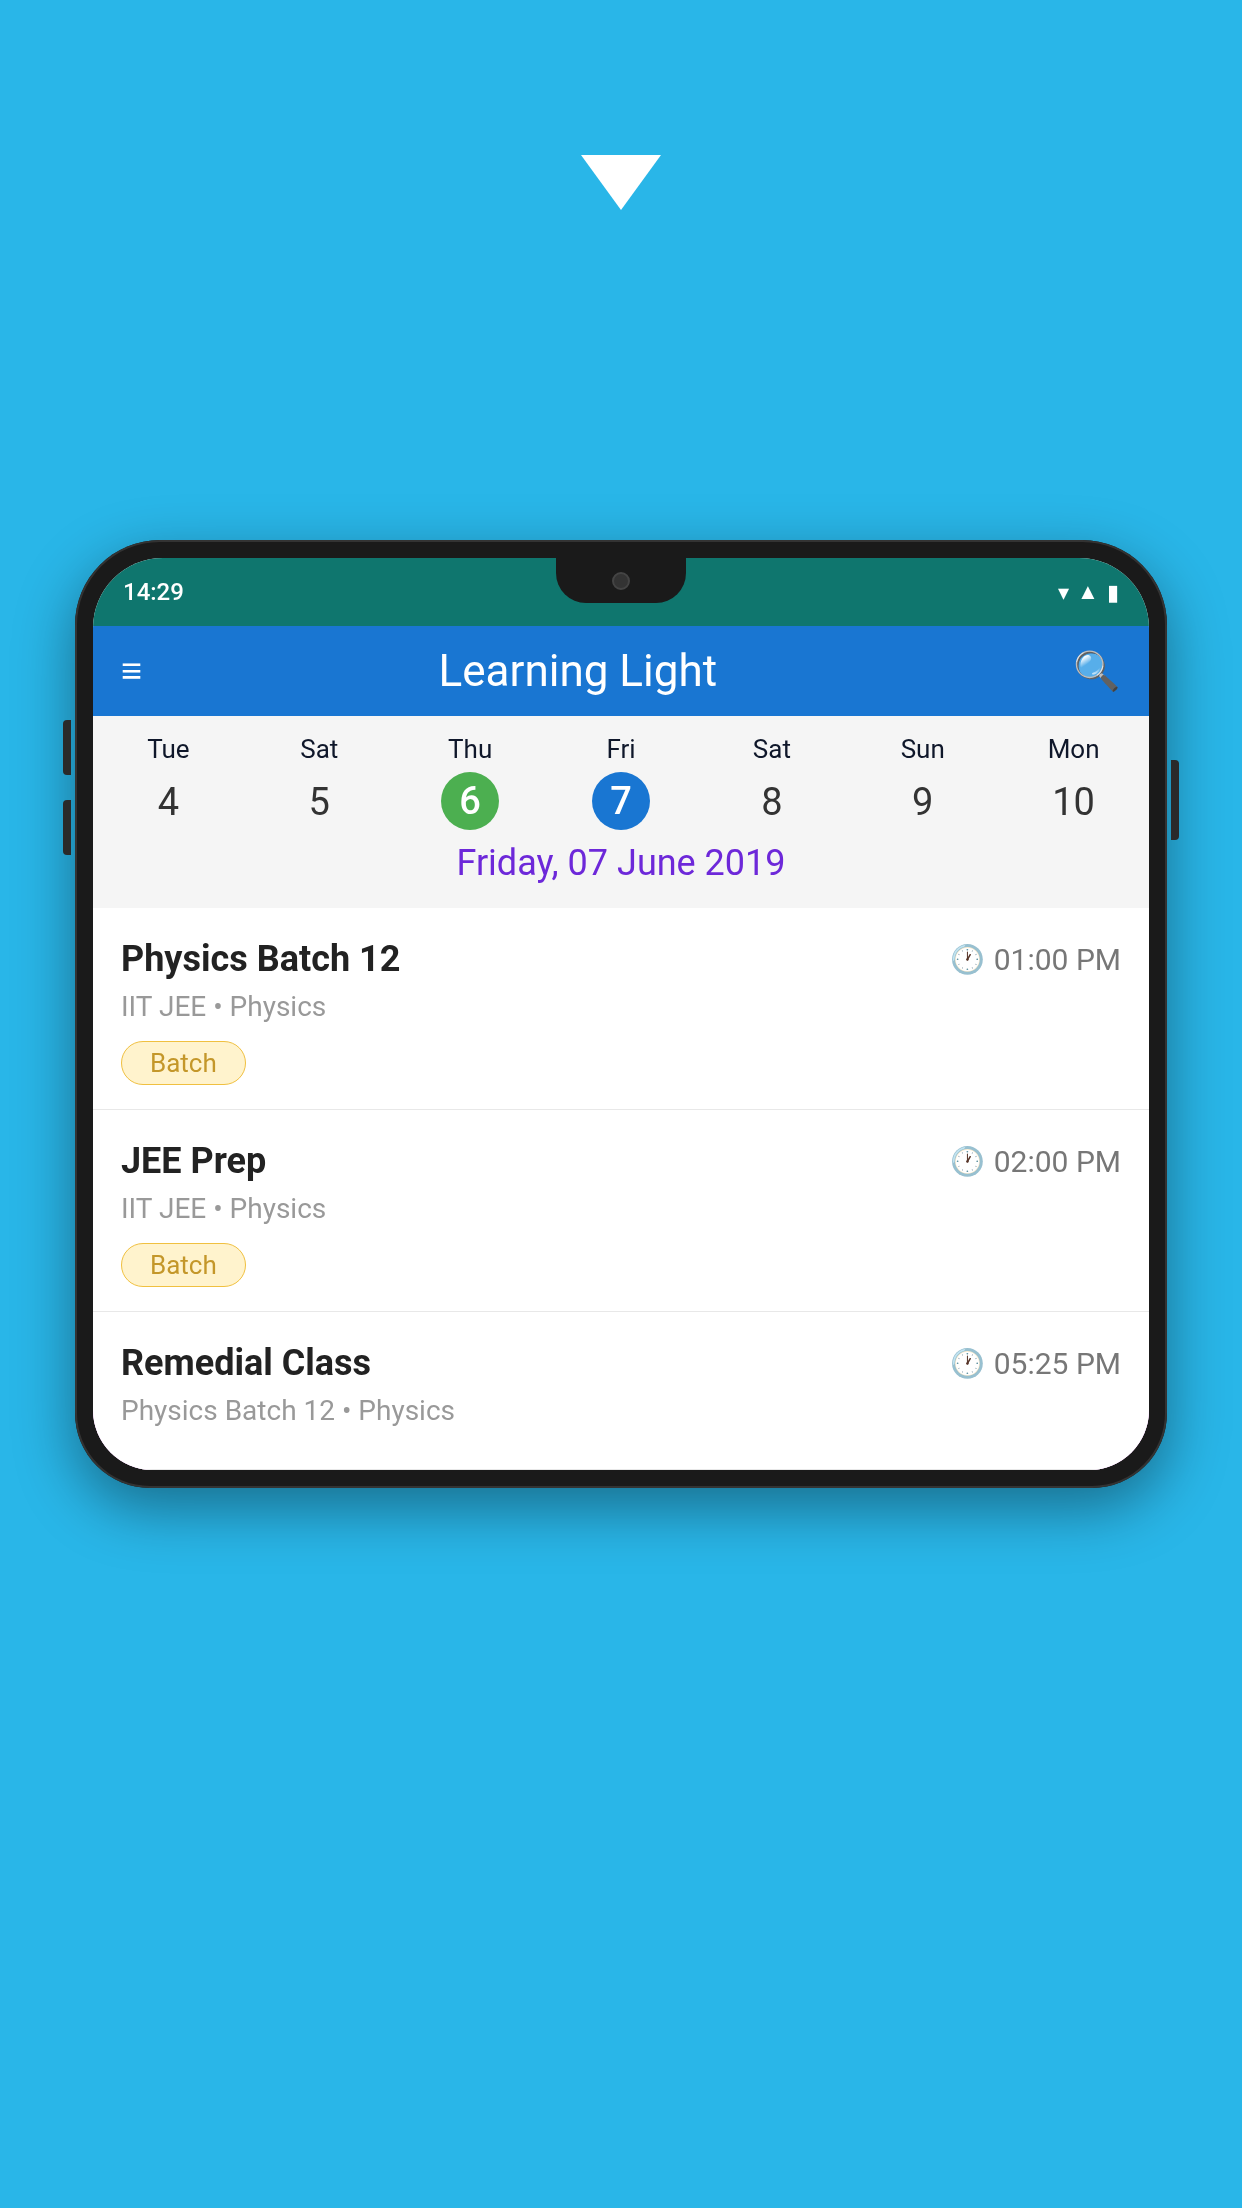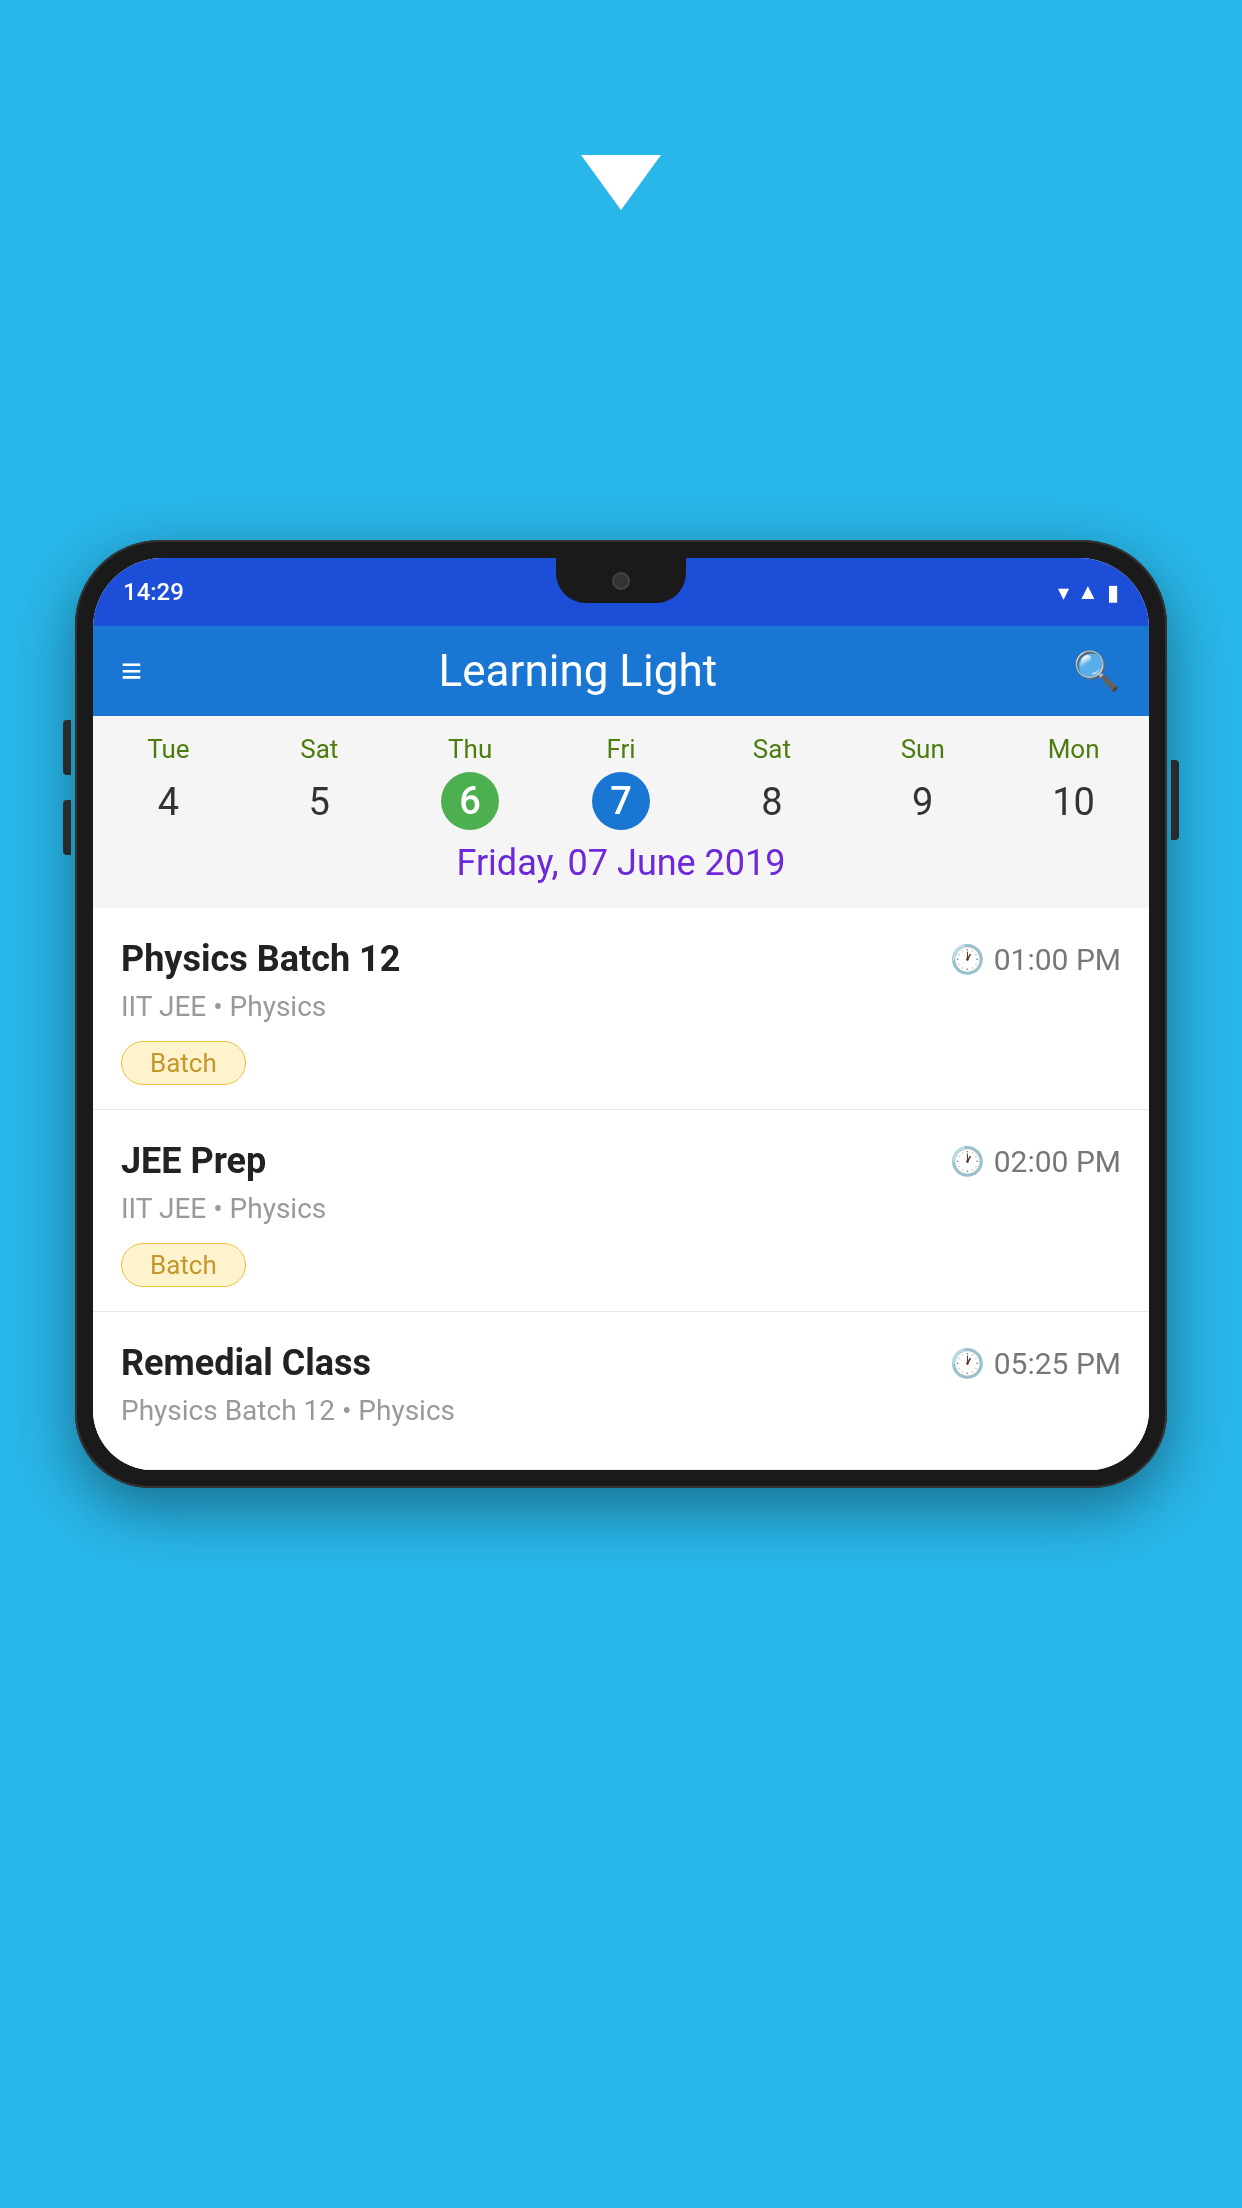--- a/index.html
+++ b/index.html
@@ -71,21 +71,21 @@
 
     .phone-inner {
       background: white;
       border-radius: 70px 70px 60px 60px;
       overflow: hidden;
       position: relative;
     }
 
     
     .phone-notch-bar {
-      background: #1d4ed8;
+      background: #0f766e;
       height: 68px;
       display: flex;
       align-items: center;
       justify-content: space-between;
       padding: 0 30px;
       position: relative;
     }
 
     .status-time {
       color: white;
@@ -165,21 +165,21 @@
 
     .day-names {
       display: grid;
       grid-template-columns: repeat(7, 1fr);
       text-align: center;
       margin-bottom: 8px;
     }
 
     .day-name {
       font-size: 26px;
-      color: #4d7c0f;
+      color: #0f172a;
       font-weight: 400;
     }
 
     .day-numbers {
       display: grid;
       grid-template-columns: repeat(7, 1fr);
       text-align: center;
       margin-bottom: 10px;
     }
 

